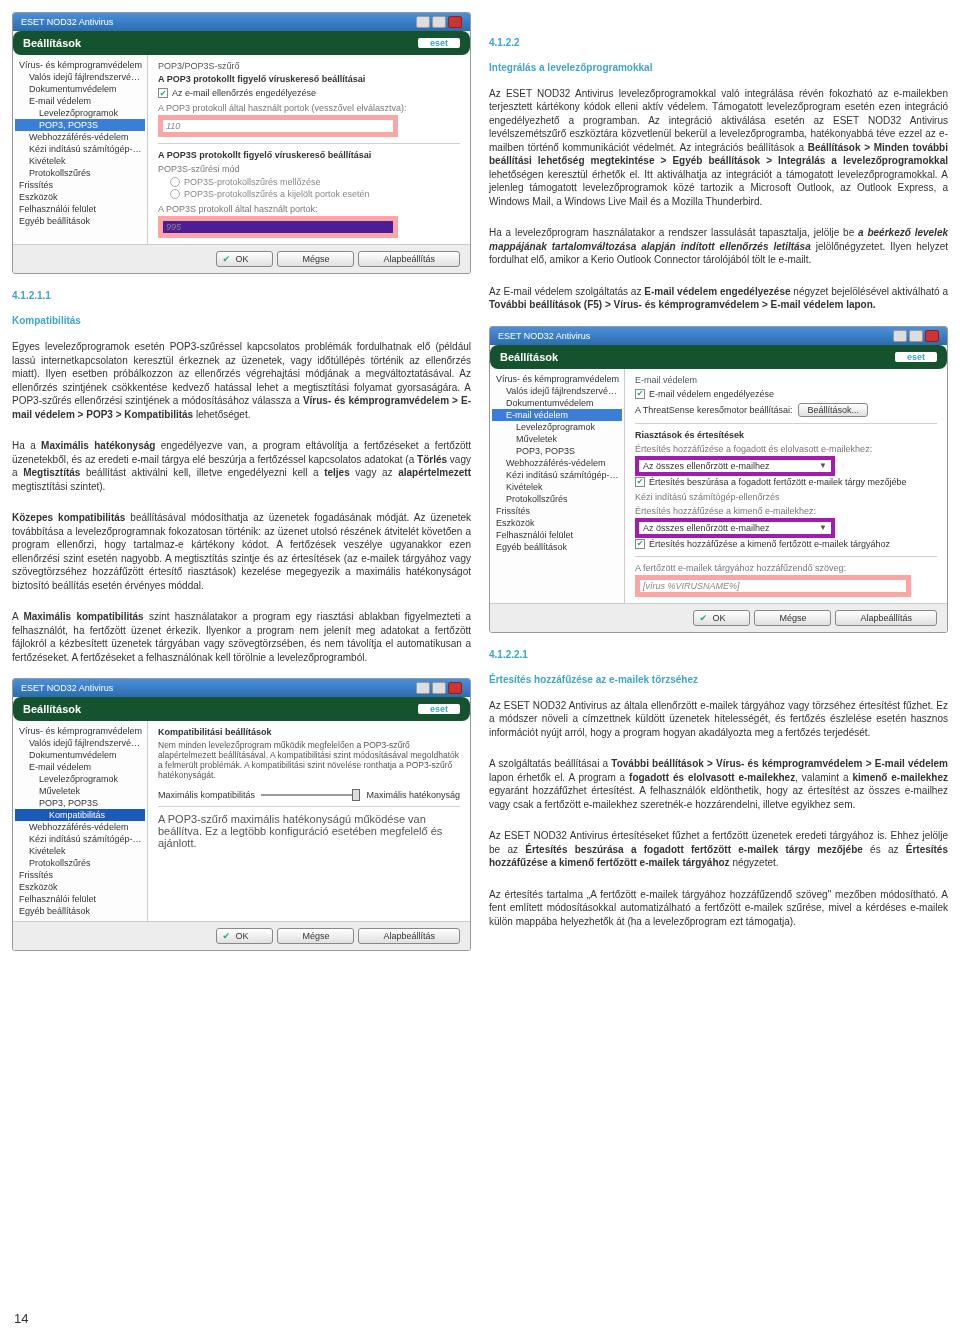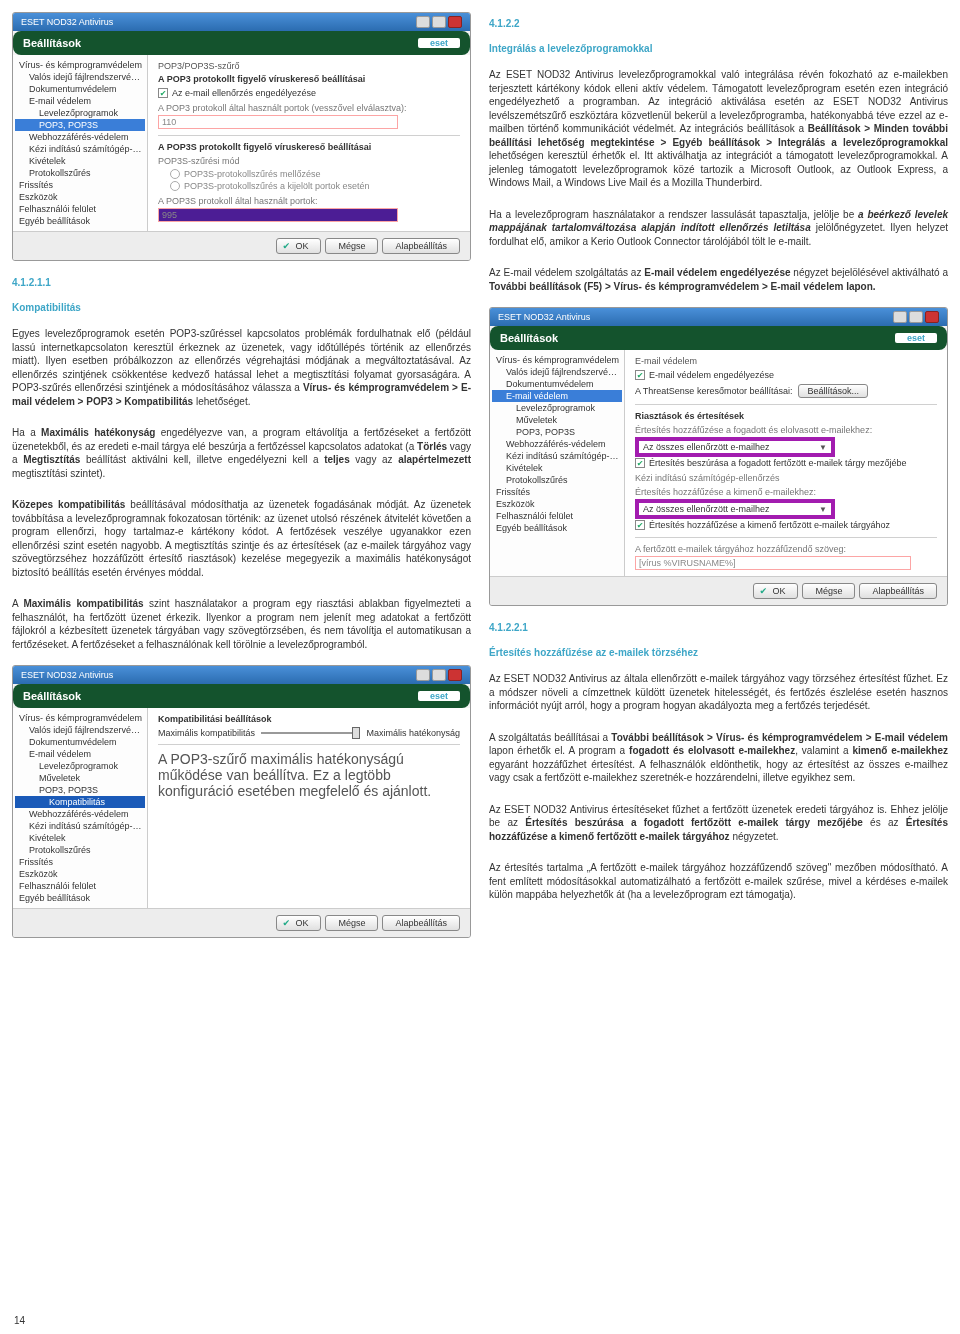--- a/index.html
+++ b/index.html
@@ -1,17 +1,17 @@
 <!DOCTYPE html>
 <html><head>
 <meta charset="utf-8">
 <style>
   * { box-sizing: border-box; margin: 0; padding: 0; }
   body { font-family: Arial, sans-serif; font-size: 10px; color: #333; background: #fff; width: 960px; }
-  .page { display: flex; padding: 12px; gap: 18px; }
+  .page { display: flex; padding: 12px; gap: 18px; align-items: center; }
   .col { flex: 1; display: flex; flex-direction: column; gap: 10px; }
   .screenshot { border: 1px solid #999; background: #f4f4f4; border-radius: 3px; overflow: hidden; }
   .ss-titlebar { background: linear-gradient(#4a90d9, #2b6cb0); color: #fff; padding: 3px 8px; font-size: 9px; display: flex; justify-content: space-between; align-items: center; }
   .ss-titlebar .win-btns { display: flex; gap: 2px; }
   .ss-titlebar .win-btn { width: 14px; height: 12px; background: #c33; border: 1px solid #822; border-radius: 2px; display: inline-block; }
   .ss-titlebar .win-btn.min { background: #ddd; border-color: #999; }
   .ss-titlebar .win-btn.max { background: #ddd; border-color: #999; }
   .ss-header { background: #14532d; color: #fff; padding: 6px 10px; font-weight: bold; font-size: 11px; display: flex; justify-content: space-between; align-items: center; border-radius: 8px; }
   .ss-body { display: flex; background: #fff; min-height: 160px; font-size: 9px; }
   .ss-tree { width: 135px; border-right: 1px solid #ccc; padding: 4px 2px; background: #fdfdfd; }
@@ -22,38 +22,38 @@
   .tree-item.lv3 { padding-left: 34px; }
   .tree-item.sel { background: #3a7ed8; color: #fff; }
   .tree-item.sel2 { background: #1a5ab8; color: #fff; }
   .ss-panel { flex: 1; padding: 6px 10px; }
   .ss-panel-title { font-size: 9px; margin-bottom: 3px; color: #555; }
   .ss-group-title { font-weight: bold; margin-bottom: 3px; }
   .ss-checkbox-row { display: flex; align-items: center; gap: 4px; padding: 1px 0; }
   .ss-checkbox { width: 10px; height: 10px; border: 1px solid #888; background: #fff; display: inline-flex; align-items: center; justify-content: center; font-size: 8px; color: #2a6; }
   .ss-radio-row { display: flex; align-items: center; gap: 4px; padding: 1px 0 1px 12px; color: #888; }
   .ss-radio { width: 10px; height: 10px; border-radius: 50%; border: 1px solid #aaa; display: inline-block; }
-  .ss-input { border: 1px solid #fca5a5; padding: 1px 3px; background: #fff; width: 60px; color: #888; }
+  .ss-input { border: 5px solid #fca5a5; padding: 1px 3px; background: #fff; width: 60px; color: #888; font-style: italic; }
   .ss-field-label { color: #777; margin: 4px 0 2px 0; }
   .ss-divider { border-top: 1px solid #d0d0d0; margin: 6px 0; }
   .ss-footer { display: flex; justify-content: flex-end; gap: 4px; padding: 6px 10px; background: #ededed; border-top: 1px solid #ccc; }
-  .ss-btn { border: 1px solid #888; background: linear-gradient(#fff,#e0e0e0); padding: 2px 12px; border-radius: 3px; font-size: 9px; }
+  .ss-btn { border: 1px solid #888; background: linear-gradient(#fff,#e0e0e0); padding: 2px 24px; border-radius: 3px; font-size: 9px; }
   .ss-btn.ok { padding-left: 18px; position: relative; }
   .ss-btn.ok::before { content: "✔"; color: #2a8; position: absolute; left: 5px; }
   .ss-dropdown { border: 4px solid #a21caf; padding: 1px 4px; background: #fff; display: flex; justify-content: space-between; align-items: center; width: 200px; }
   .ss-dropdown .arrow { font-size: 8px; color: #555; }
   .ss-slider { display: flex; align-items: center; gap: 6px; margin: 4px 0; }
   .ss-slider .track { flex: 1; height: 2px; background: #999; position: relative; }
   .ss-slider .thumb { width: 8px; height: 12px; background: #ddd; border: 1px solid #666; position: absolute; top: -5px; left: 0; }
   .section-num { color: #3ea6c7; font-weight: bold; }
   .section-title { color: #3ea6c7; font-weight: bold; }
   .heading-row { display: flex; gap: 14px; margin-top: 6px; flex-direction: column; }
   p { margin: 4px 0; line-height: 1.35; text-align: justify; }
   strong { font-weight: bold; }
-  .page-num { position: absolute; bottom: 8px; left: 14px; font-size: 10px; }
+  .page-num { position: absolute; bottom: 8px; left: 14px; font-size: 13px; }
   .eset-logo { font-size: 9px; background: #fff; color: #3ea6c7; border-radius: 2px; padding: 0 12px; font-weight: bold; }
 </style>
 </head>
 <body>
 
 <div class="page">
 
   <div class="col">
 
     <div class="screenshot">
@@ -165,29 +165,30 @@
           <div class="tree-item lv1">Kézi indítású számítógép-ellenőrzés</div>
           <div class="tree-item lv1">Kivételek</div>
           <div class="tree-item lv1">Protokollszűrés</div>
           <div class="tree-item lv0">Frissítés</div>
           <div class="tree-item lv0">Eszközök</div>
           <div class="tree-item lv0">Felhasználói felület</div>
           <div class="tree-item lv0">Egyéb beállítások</div>
         </div>
         <div class="ss-panel">
           <div class="ss-group-title">Kompatibilitási beállítások</div>
+          <div style="font-size:8.5px;color:#555;margin-bottom:10px">Nem minden levelezőprogram működik megfelelően a POP3-szűrő alapértelmezett beállításával. A kompatibilitási szint módosításával megoldhatók a felmerült problémák. A kompatibilitási szint növelése ronthatja a POP3-szűrő hatékonyságát.</div>
           <div class="ss-slider">
             <span>Maximális kompatibilitás</span>
             <span class="track">
                 <span class="thumb" style="left:calc(100% - 8px)"></span>
               </span>
             <span>Maximális hatékonyság</span>
           </div>
           <div class="ss-divider"></div>
-          <div style="font-size:14px;color:#555">A POP3-szűrő maximális hatékonyságú működése van beállítva. Ez a legtöbb konfiguráció esetében megfelelő és ajánlott.</div>
+          <div style="font-size:11px;color:#555">A POP3-szűrő maximális hatékonyságú működése van beállítva. Ez a legtöbb konfiguráció esetében megfelelő és ajánlott.</div>
         </div>
       </div>
       <div class="ss-footer">
         <span class="ss-btn ok">OK</span>
         <span class="ss-btn">Mégse</span>
         <span class="ss-btn">Alapbeállítás</span>
       </div>
     </div>
 
   </div>

